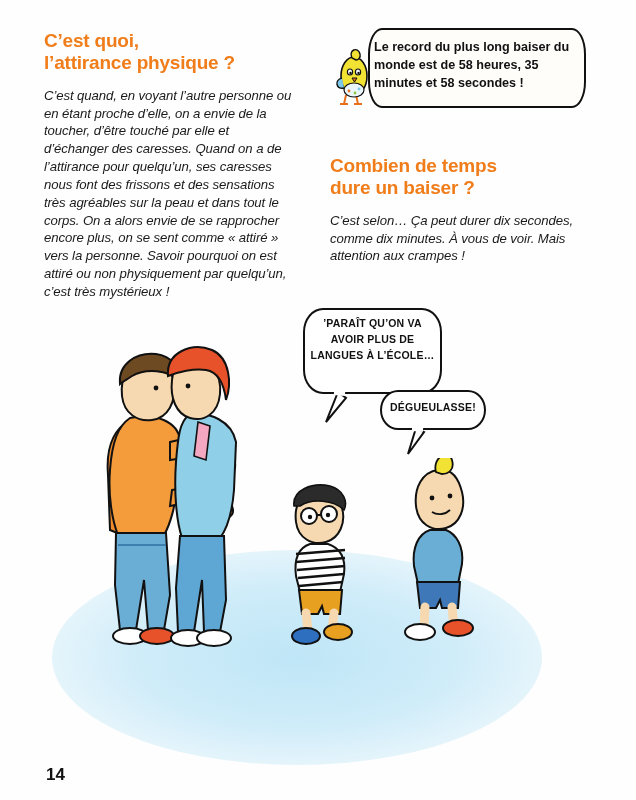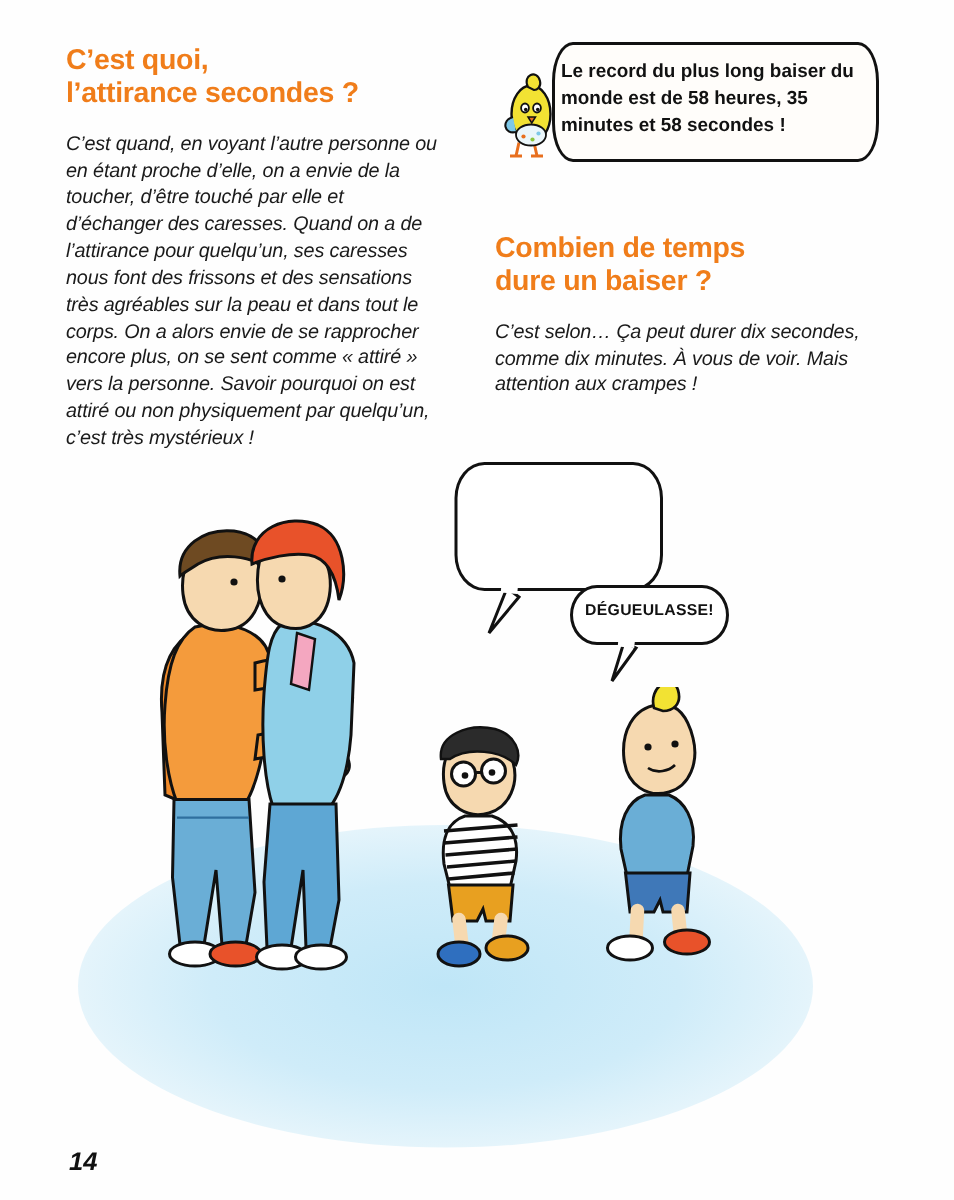--- a/index.html
+++ b/index.html
@@ -157,32 +157,31 @@
   }
 
   
   .page-number {
     position: absolute;
     left: 46px;
     top: 765px;
     font-size: 17px;
     font-weight: bold;
     color: #111111;
-    font-style: italic;
   }
 </style>
 </head>
 <body>
 
 <div class="page">
 
   <div class="col-left">
     <h2 class="heading">
       <span>C’est quoi,</span>
-      <span class="l2">l’attirance secondes ?</span>
+      <span class="l2">l’attirance physique ?</span>
     </h2>
     <p class="body-text">C’est quand, en voyant l’autre personne ou en étant proche d’elle, on a envie de la toucher, d’être touché par elle et d’échanger des caresses. Quand on a de l’attirance pour quelqu’un, ses caresses nous font des frissons et des sensations très agréables sur la peau et dans tout le corps. On a alors envie de se rapprocher encore plus, on se sent comme « attiré » vers la personne. Savoir pourquoi on est attiré ou non physiquement par quelqu’un, c’est très mystérieux !</p>
   </div>
 
   <div class="fact-wrap">
     <svg class="bird" viewBox="0 0 50 62">
       <ellipse cx="24" cy="30" rx="13" ry="19" fill="#f2e233" stroke="#111" stroke-width="1.6"></ellipse>
       <path d="M22 12 C18 4 28 0 30 8 C31 12 28 14 26 14 Z" fill="#f2e233" stroke="#111" stroke-width="1.4"></path>
       <ellipse cx="20" cy="26" rx="2.6" ry="3" fill="#fff" stroke="#111" stroke-width="1.2"></ellipse>
       <ellipse cx="28" cy="26" rx="2.6" ry="3" fill="#fff" stroke="#111" stroke-width="1.2"></ellipse>
@@ -242,20 +241,21 @@
       <path d="M132 28 C150 28 162 44 160 64 C158 84 144 92 130 88 C116 84 110 68 112 50 C114 34 120 28 132 28 Z" fill="#f6d9b0" stroke="#111" stroke-width="2"></path>
       <path d="M108 46 C106 22 132 12 152 20 C170 28 172 54 166 70 C164 54 158 42 146 40 C134 38 118 42 108 46 Z" fill="#e8522a" stroke="#111" stroke-width="2"></path>
       <circle cx="128" cy="56" r="2.4" fill="#111"></circle>
     </svg>
 
     <div class="balloon balloon-1"></div>
     <svg style="position:absolute;left:320px;top:92px;width:30px;height:34px;" viewBox="0 0 30 34">
       <path d="M18 0 L6 30 L26 6 Z" fill="#ffffff" stroke="#111" stroke-width="2"></path>
       <path d="M14 1 L25 2" stroke="#ffffff" stroke-width="4"></path>
     </svg>
+    <div class="balloon-1-text">’PARAÎT QU’ON VA AVOIR PLUS DE LANGUES À L’ÉCOLE…</div>
 
     <div class="balloon balloon-2"></div>
     <svg style="position:absolute;left:400px;top:128px;width:26px;height:30px;" viewBox="0 0 26 30">
       <path d="M16 0 L8 26 L24 4 Z" fill="#ffffff" stroke="#111" stroke-width="2"></path>
       <path d="M12 1 L23 2" stroke="#ffffff" stroke-width="4"></path>
     </svg>
     <div class="balloon-2-text">DÉGUEULASSE!</div>
 
     <svg style="position:absolute;left:282px;top:180px;width:90px;height:170px;" viewBox="0 0 90 170">
       <path d="M34 10 C18 12 12 26 14 42 C16 58 30 66 44 62 C58 58 64 42 60 28 C56 14 46 8 34 10 Z" fill="#f6d9b0" stroke="#111" stroke-width="2"></path>

